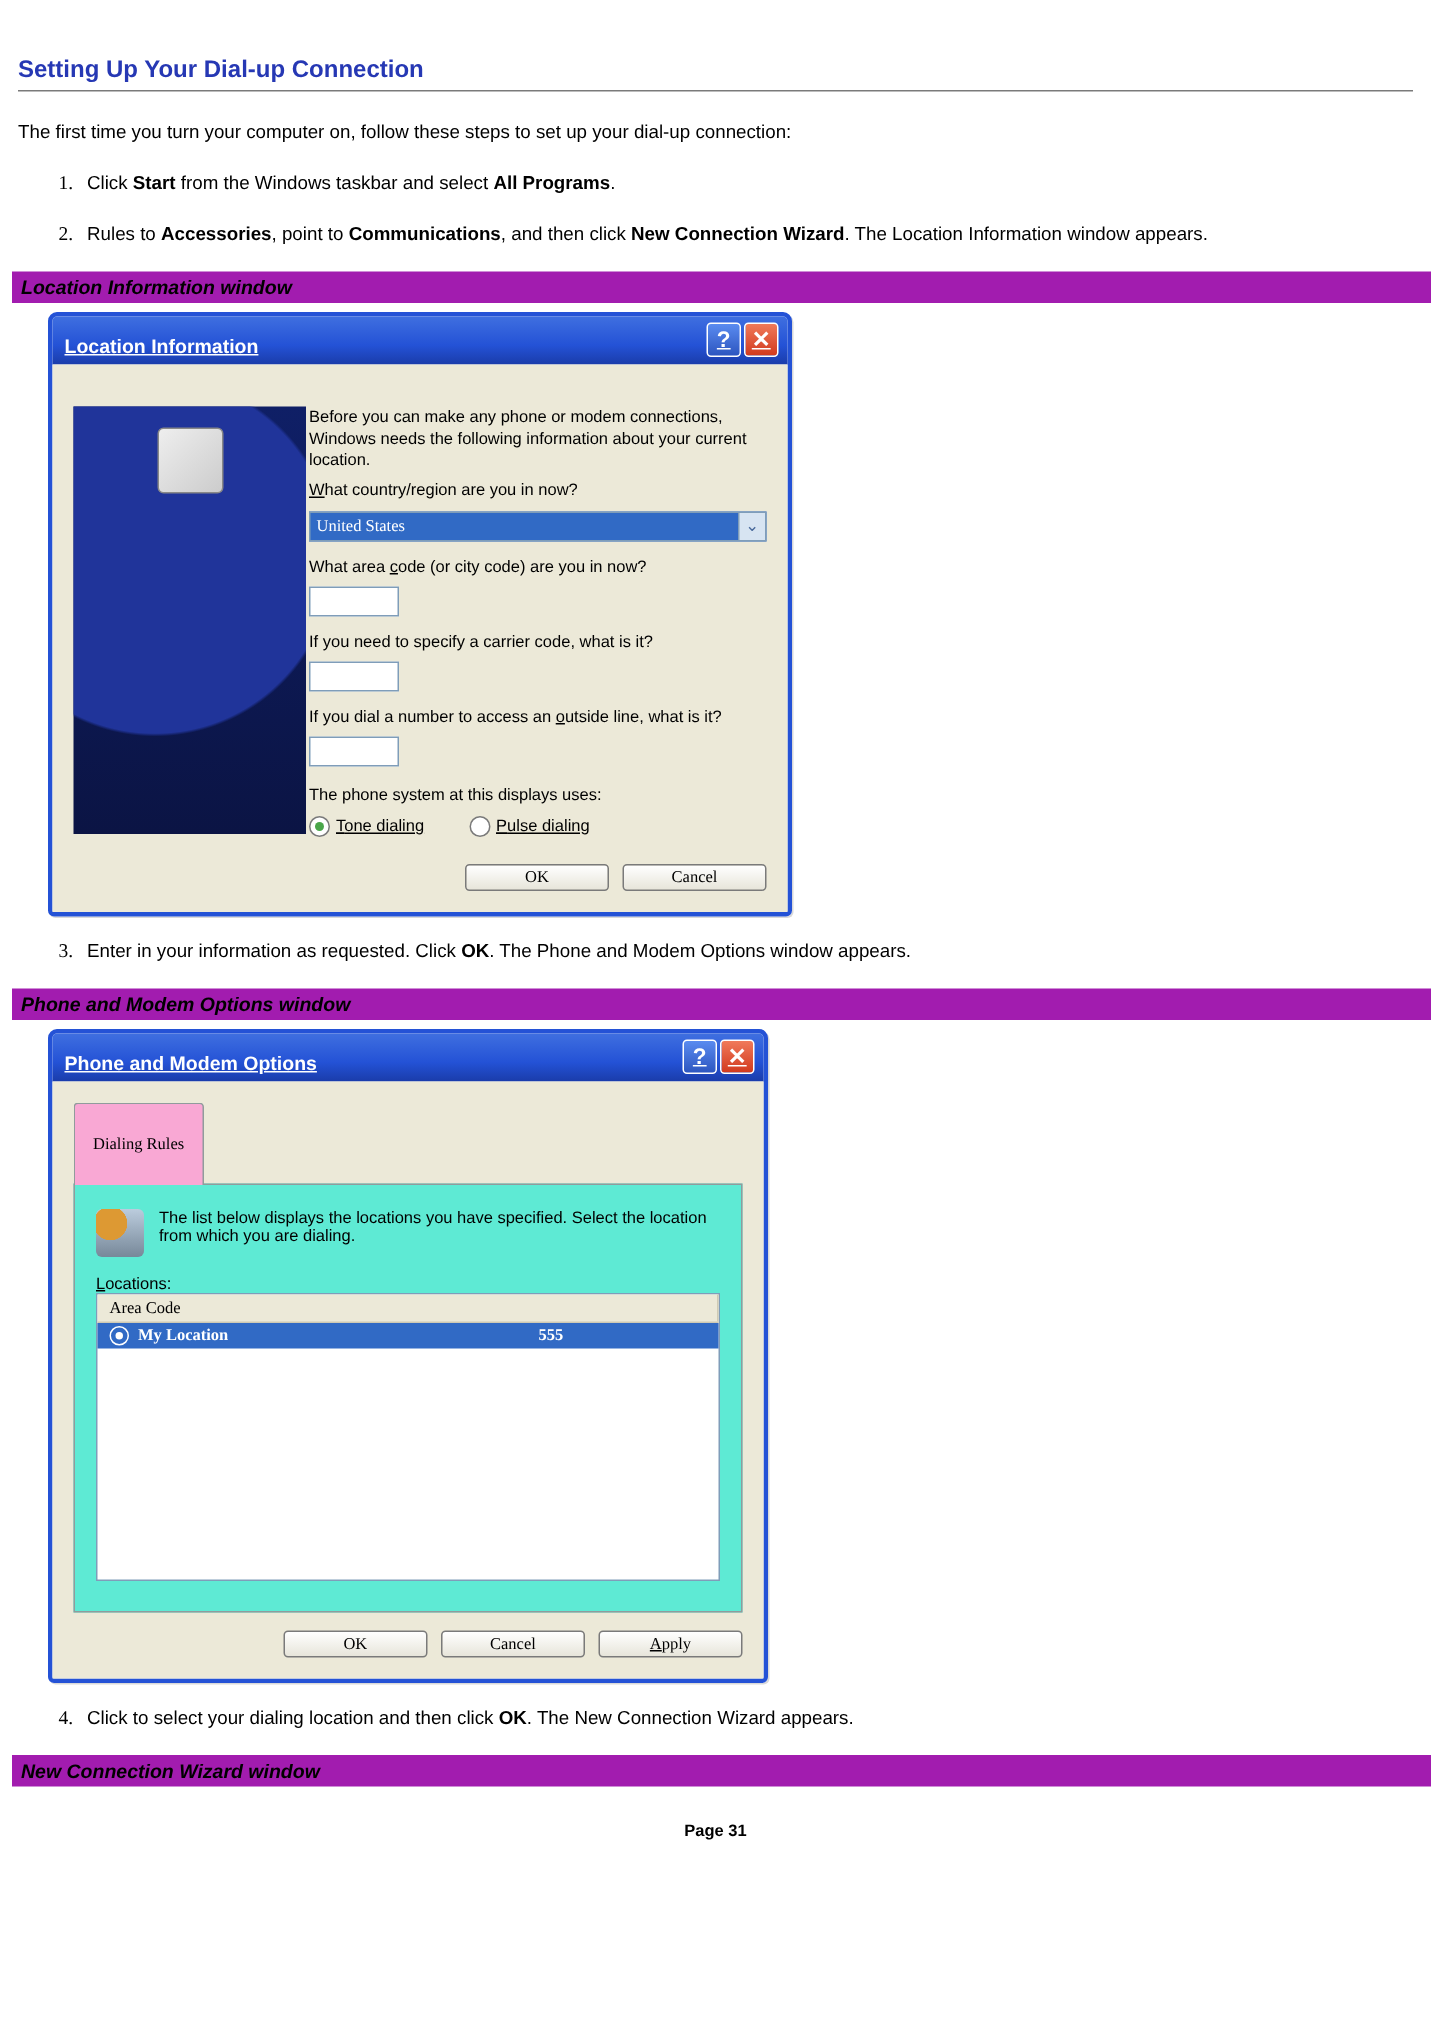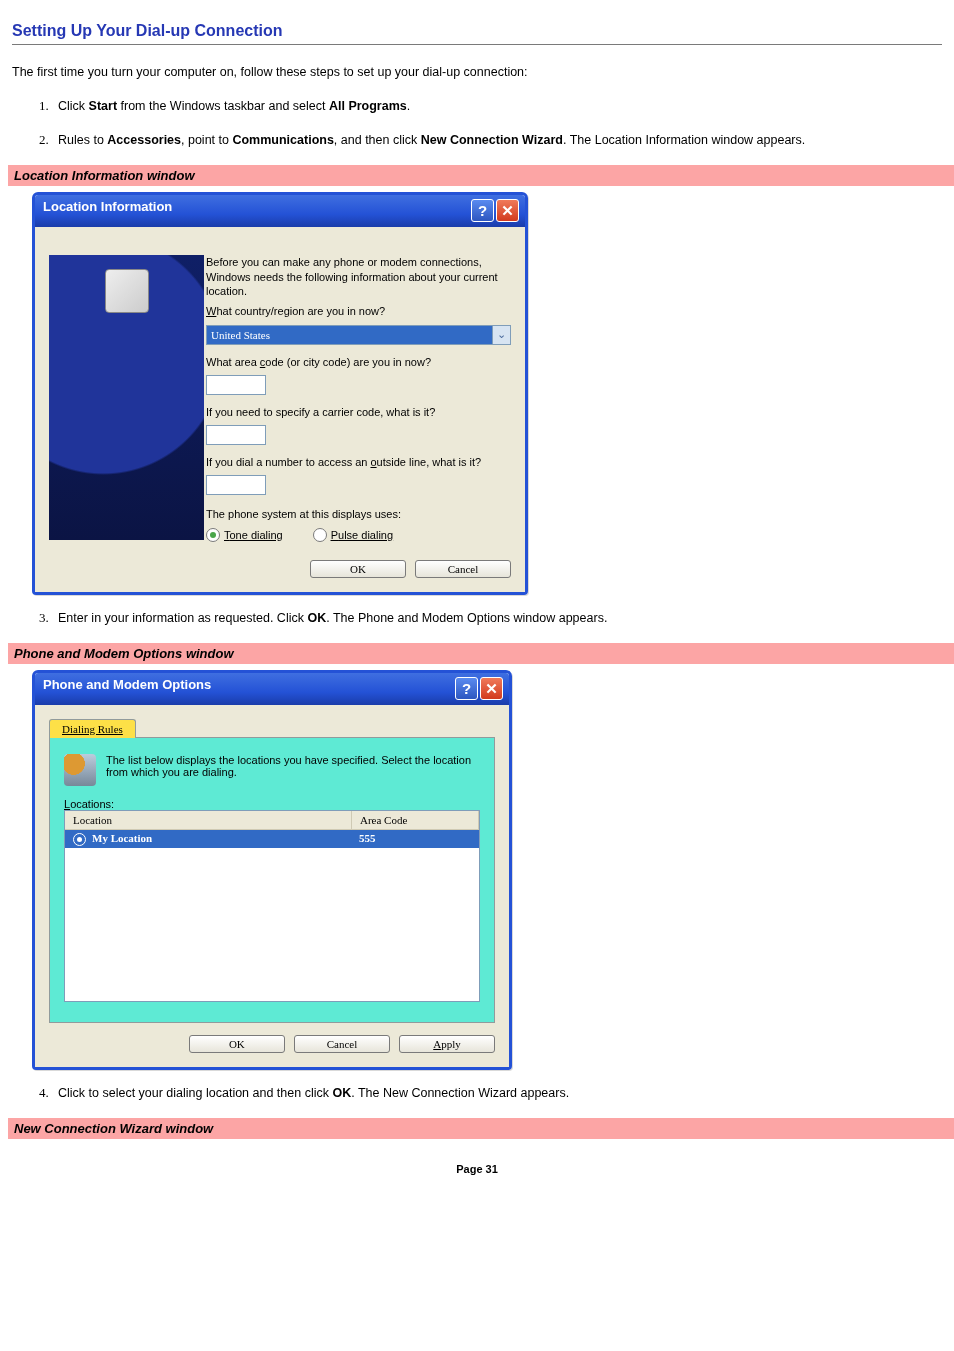--- a/index.html
+++ b/index.html
@@ -10,28 +10,28 @@
     padding: 8px 12px 12px 12px;
     width: 954px;
     box-sizing: border-box;
   }
   .section-title {
     color: #2638b4;
     font-weight: bold;
     font-size: 16px;
     border-bottom: 1px solid #7a7a7a;
     padding-bottom: 4px;
-    margin: 14px 0 18px 0;
+    margin: 30px 0 18px 0;
   }
   .body-text { margin: 0 0 16px 0; line-height: 1.45; }
   ol { margin: 0 0 10px 0; padding-left: 40px; }
   ol li { padding-left: 6px; margin-bottom: 16px; line-height:1.45; font-family: inherit; }
   ol li::marker { font-family: "Times New Roman", serif; font-size:13px; }
   .caption-bar {
-    background: #fca5a5;
+    background: #a21caf;
     font-weight: bold;
     font-style: italic;
     font-size: 13px;
     padding: 3px 6px;
     margin-left: -4px;
     margin-right: -12px;
   }
 
   
   .dialog {
@@ -41,23 +41,24 @@
     box-shadow: 1px 1px 0 rgba(0,0,0,.15);
     font-family: Tahoma, sans-serif;
   }
   .titlebar {
     background: linear-gradient(#3f6fe0, #2452d6 60%, #1a3caa);
     color: #fff;
     font-weight: bold;
     font-size: 13px;
     padding: 4px 6px 5px 8px;
     display: flex;
-    align-items: flex-start;
+    align-items: flex-end;
     border-top-left-radius: 3px;
     border-top-right-radius: 3px;
+    text-decoration: underline;
   }
   .titlebar .ttl { flex: 1; }
   .tb-btn {
     width: 21px; height: 21px;
     margin-left: 2px;
     border: 1px solid #fff;
     border-radius: 3px;
     display: flex; align-items: center; justify-content: center;
     font-weight: bold; font-size: 15px; line-height: 1;
   }
@@ -110,22 +111,22 @@
     margin-left:6px;
   }
   .xp-btn.disabled { color:#9a9a9a; }
   .u { text-decoration: underline; }
 
   
   .pm-dialog { width:474px; }
   .tabstrip { display:flex; padding:0; margin-bottom:-1px; }
   .tab {
     border:1px solid #919b9c; border-bottom:none;
-    background:#fde047; padding:3px 12px; font:11px Tahoma;
-    border-top-left-radius:3px; border-top-right-radius:3px;text-decoration:underline;
+    background:#f9a8d4; padding:21px 12px; font:11px Tahoma;
+    border-top-left-radius:3px; border-top-right-radius:3px;
   }
   .tabpanel {
     border:1px solid #919b9c; background:#5eead4;
     padding:16px 14px 20px 14px;
   }
   .pm-desc { display:flex; gap:10px; align-items:flex-start; margin-bottom:12px;}
   .pm-icon {
     width:32px; height:32px; flex-shrink:0;
     background:
       radial-gradient(circle at 30% 30%, #d93 0 35%, transparent 36%),
@@ -232,21 +233,20 @@
       <div class="tab">Dialing Rules</div>
     </div>
     <div class="tabpanel">
       <div class="pm-desc">
         <div class="pm-icon"></div>
         <div>The list below displays the locations you have specified. Select the location from which you are dialing.</div>
       </div>
       <div><span class="u">L</span>ocations:</div>
       <div class="listview">
         <div class="lv-head">
-          <div style="flex:0 0 270px">Location</div>
           <div style="flex:1">Area Code</div>
         </div>
         <div class="lv-row">
           <div style="flex:0 0 270px"><span class="radio-ico"></span><b>My Location</b></div>
           <div style="flex:1"><b>555</b></div>
         </div>
       </div>
     </div>
     <div class="pm-lower">
       <span class="xp-btn">OK</span>

